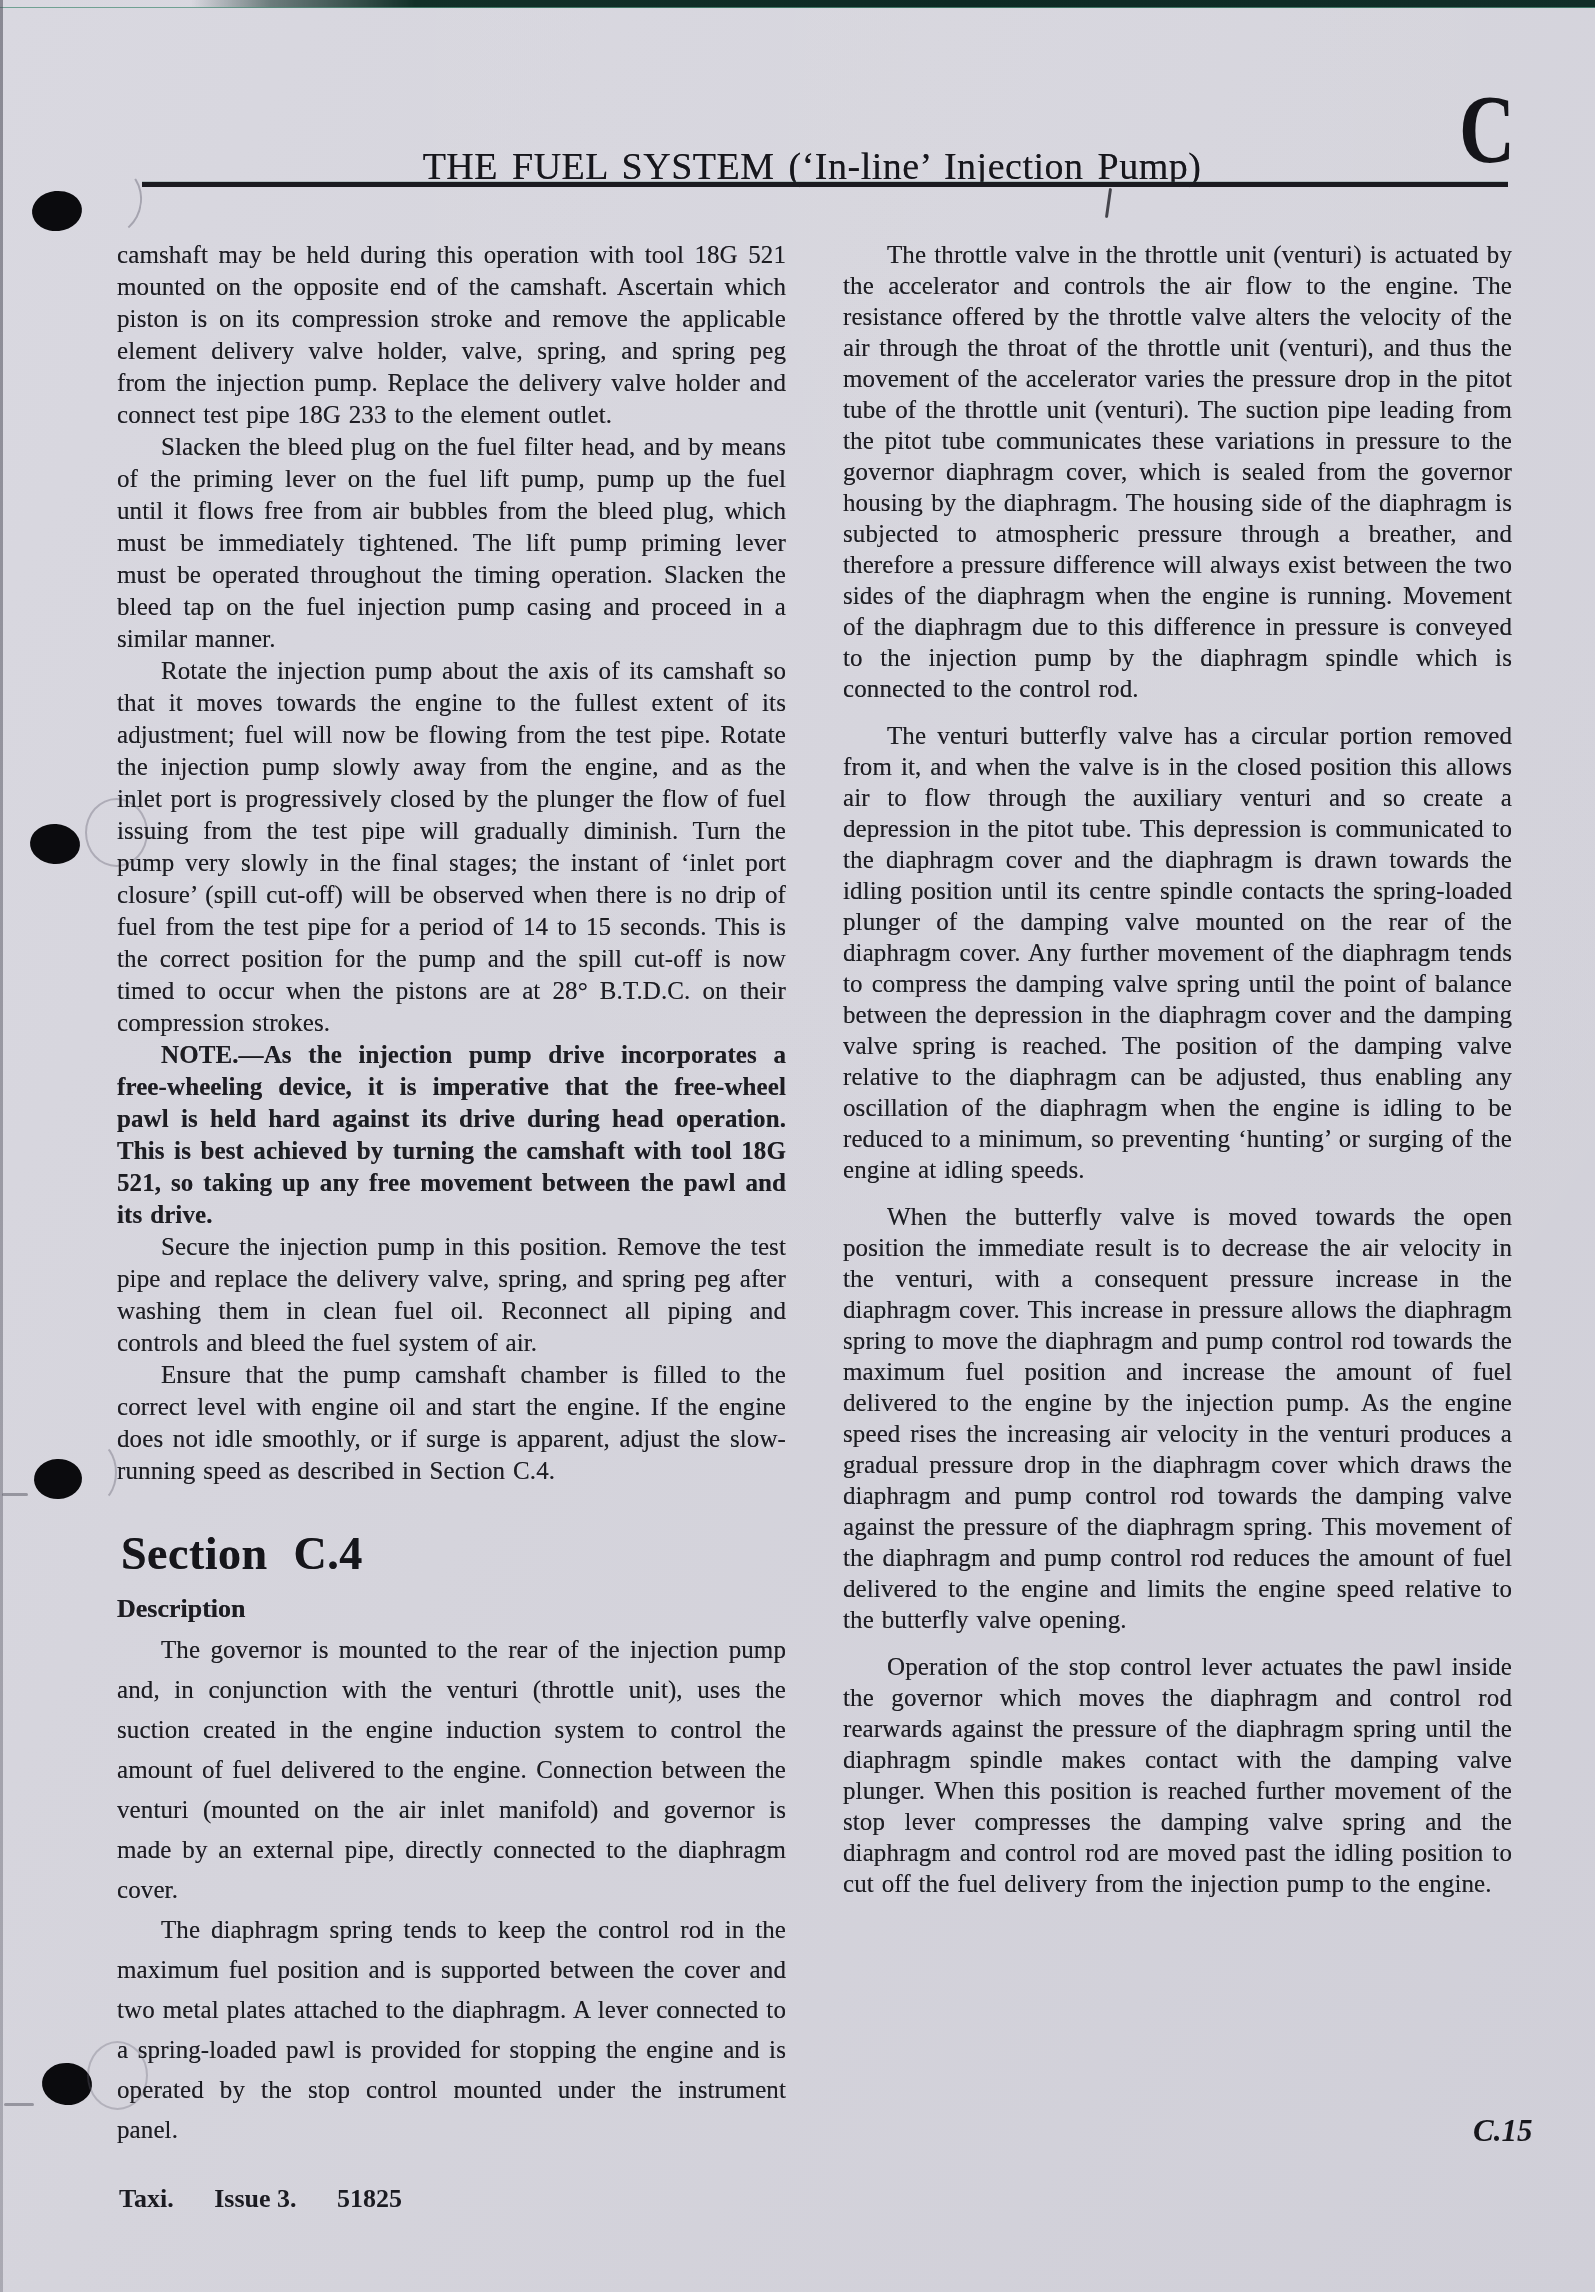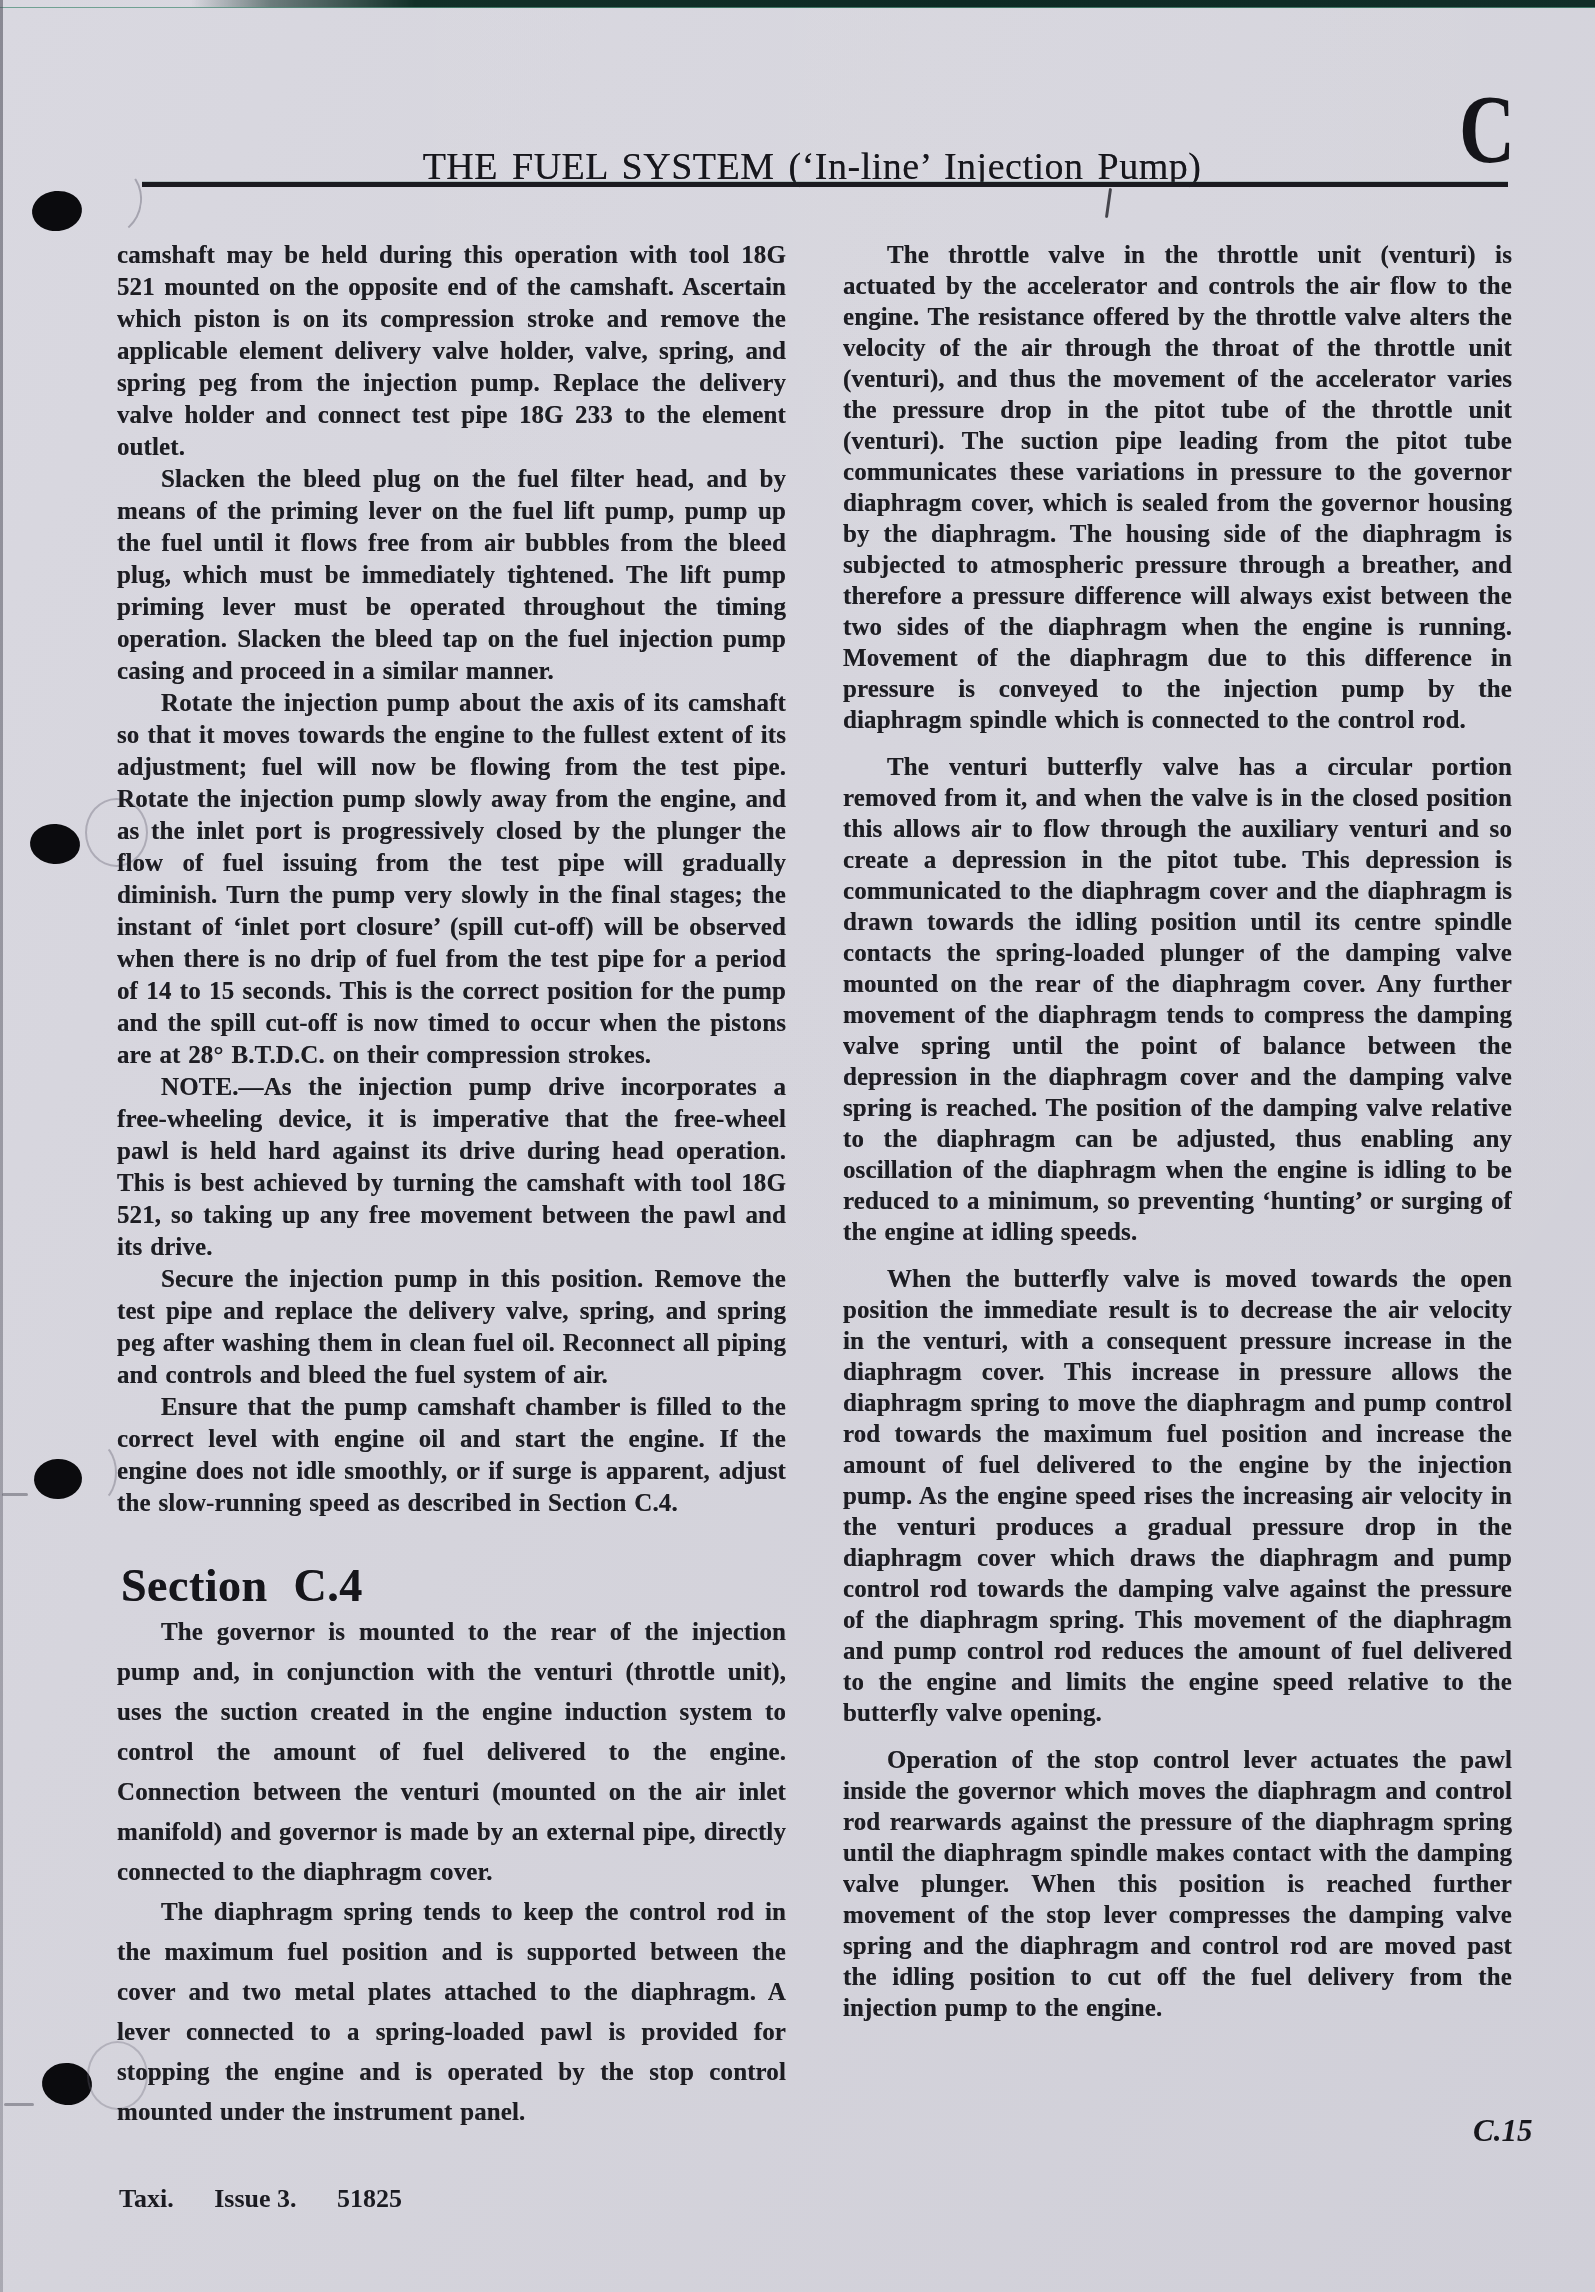--- a/index.html
+++ b/index.html
@@ -59,21 +59,20 @@
   .rule{position:absolute;left:142px;top:182px;width:1366px;height:5px;background:#1b1b20;
     box-shadow:0 -1px 0 rgba(60,110,95,.25);}
   
   .col{position:absolute;top:239px;width:669px;}
   .col-left{left:117px;}
   .col-right{left:843px;}
   p{
     margin:0;font-size:25px;text-align:justify;text-indent:44px;
     word-spacing:1.5px;letter-spacing:0.1px;
     text-shadow:0 0 0.4px rgba(28,28,38,.55);
-    font-weight:bold;
   }
   .noindent{text-indent:0;}
   .lh-loose{line-height:32px;}
   .lh-tight{line-height:40px;}
   .col-right p{line-height:31px;}
   .gap{margin-top:16px;}
   .bold{font-weight:700;}
   .section-heading{
     font-size:46px;font-weight:700;margin:40px 0 0 4px;
     word-spacing:14px;letter-spacing:0.5px;color:#16161b;
@@ -122,20 +121,21 @@
 
   <main>
     <section class="col col-left">
       <p class="noindent lh-loose">camshaft may be held during this operation with tool 18G 521 mounted on the opposite end of the camshaft. Ascertain which piston is on its compression stroke and remove the applicable element delivery valve holder, valve, spring, and spring peg from the injection pump. Replace the delivery valve holder and connect test pipe 18G 233 to the element outlet.</p>
       <p class="lh-loose">Slacken the bleed plug on the fuel filter head, and by means of the priming lever on the fuel lift pump, pump up the fuel until it flows free from air bubbles from the bleed plug, which must be immediately tightened. The lift pump priming lever must be operated throughout the timing operation. Slacken the bleed tap on the fuel injection pump casing and proceed in a similar manner.</p>
       <p class="lh-loose">Rotate the injection pump about the axis of its camshaft so that it moves towards the engine to the fullest extent of its adjustment; fuel will now be flowing from the test pipe. Rotate the injection pump slowly away from the engine, and as the inlet port is progressively closed by the plunger the flow of fuel issuing from the test pipe will gradually diminish. Turn the pump very slowly in the final stages; the instant of ‘inlet port closure’ (spill cut-off) will be observed when there is no drip of fuel from the test pipe for a period of 14 to 15 seconds. This is the correct position for the pump and the spill cut-off is now timed to occur when the pistons are at 28° B.T.D.C. on their compression strokes.</p>
       <p class="lh-loose bold">NOTE.—As the injection pump drive incorporates a free-wheeling device, it is imperative that the free-wheel pawl is held hard against its drive during head operation. This is best achieved by turning the camshaft with tool 18G 521, so taking up any free movement between the pawl and its drive.</p>
       <p class="lh-loose">Secure the injection pump in this position. Remove the test pipe and replace the delivery valve, spring, and spring peg after washing them in clean fuel oil. Reconnect all piping and controls and bleed the fuel system of air.</p>
       <p class="lh-loose">Ensure that the pump camshaft chamber is filled to the correct level with engine oil and start the engine. If the engine does not idle smoothly, or if surge is apparent, adjust the slow-running speed as described in Section C.4.</p>
       <h2 class="section-heading">Section C.4</h2>
+      <h4 class="description-heading">Description</h4>
       <p class="lh-tight">The governor is mounted to the rear of the injection pump and, in conjunction with the venturi (throttle unit), uses the suction created in the engine induction system to control the amount of fuel delivered to the engine. Connection between the venturi (mounted on the air inlet manifold) and governor is made by an external pipe, directly connected to the diaphragm cover.</p>
       <p class="lh-tight">The diaphragm spring tends to keep the control rod in the maximum fuel position and is supported between the cover and two metal plates attached to the diaphragm. A lever connected to a spring-loaded pawl is provided for stopping the engine and is operated by the stop control mounted under the instrument panel.</p>
     </section>
 
     <section class="col col-right">
       <p>The throttle valve in the throttle unit (venturi) is actuated by the accelerator and controls the air flow to the engine. The resistance offered by the throttle valve alters the velocity of the air through the throat of the throttle unit (venturi), and thus the movement of the accelerator varies the pressure drop in the pitot tube of the throttle unit (venturi). The suction pipe leading from the pitot tube communicates these variations in pressure to the governor diaphragm cover, which is sealed from the governor housing by the diaphragm. The housing side of the diaphragm is subjected to atmospheric pressure through a breather, and therefore a pressure difference will always exist between the two sides of the diaphragm when the engine is running. Movement of the diaphragm due to this difference in pressure is conveyed to the injection pump by the diaphragm spindle which is connected to the control rod.</p>
       <p class="gap">The venturi butterfly valve has a circular portion removed from it, and when the valve is in the closed position this allows air to flow through the auxiliary venturi and so create a depression in the pitot tube. This depression is communicated to the diaphragm cover and the diaphragm is drawn towards the idling position until its centre spindle contacts the spring-loaded plunger of the damping valve mounted on the rear of the diaphragm cover. Any further movement of the diaphragm tends to compress the damping valve spring until the point of balance between the depression in the diaphragm cover and the damping valve spring is reached. The position of the damping valve relative to the diaphragm can be adjusted, thus enabling any oscillation of the diaphragm when the engine is idling to be reduced to a minimum, so preventing ‘hunting’ or surging of the engine at idling speeds.</p>
       <p class="gap">When the butterfly valve is moved towards the open position the immediate result is to decrease the air velocity in the venturi, with a consequent pressure increase in the diaphragm cover. This increase in pressure allows the diaphragm spring to move the diaphragm and pump control rod towards the maximum fuel position and increase the amount of fuel delivered to the engine by the injection pump. As the engine speed rises the increasing air velocity in the venturi produces a gradual pressure drop in the diaphragm cover which draws the diaphragm and pump control rod towards the damping valve against the pressure of the diaphragm spring. This movement of the diaphragm and pump control rod reduces the amount of fuel delivered to the engine and limits the engine speed relative to the butterfly valve opening.</p>
       <p class="gap">Operation of the stop control lever actuates the pawl inside the governor which moves the diaphragm and control rod rearwards against the pressure of the diaphragm spring until the diaphragm spindle makes contact with the damping valve plunger. When this position is reached further movement of the stop lever compresses the damping valve spring and the diaphragm and control rod are moved past the idling position to cut off the fuel delivery from the injection pump to the engine.</p>
     </section>

